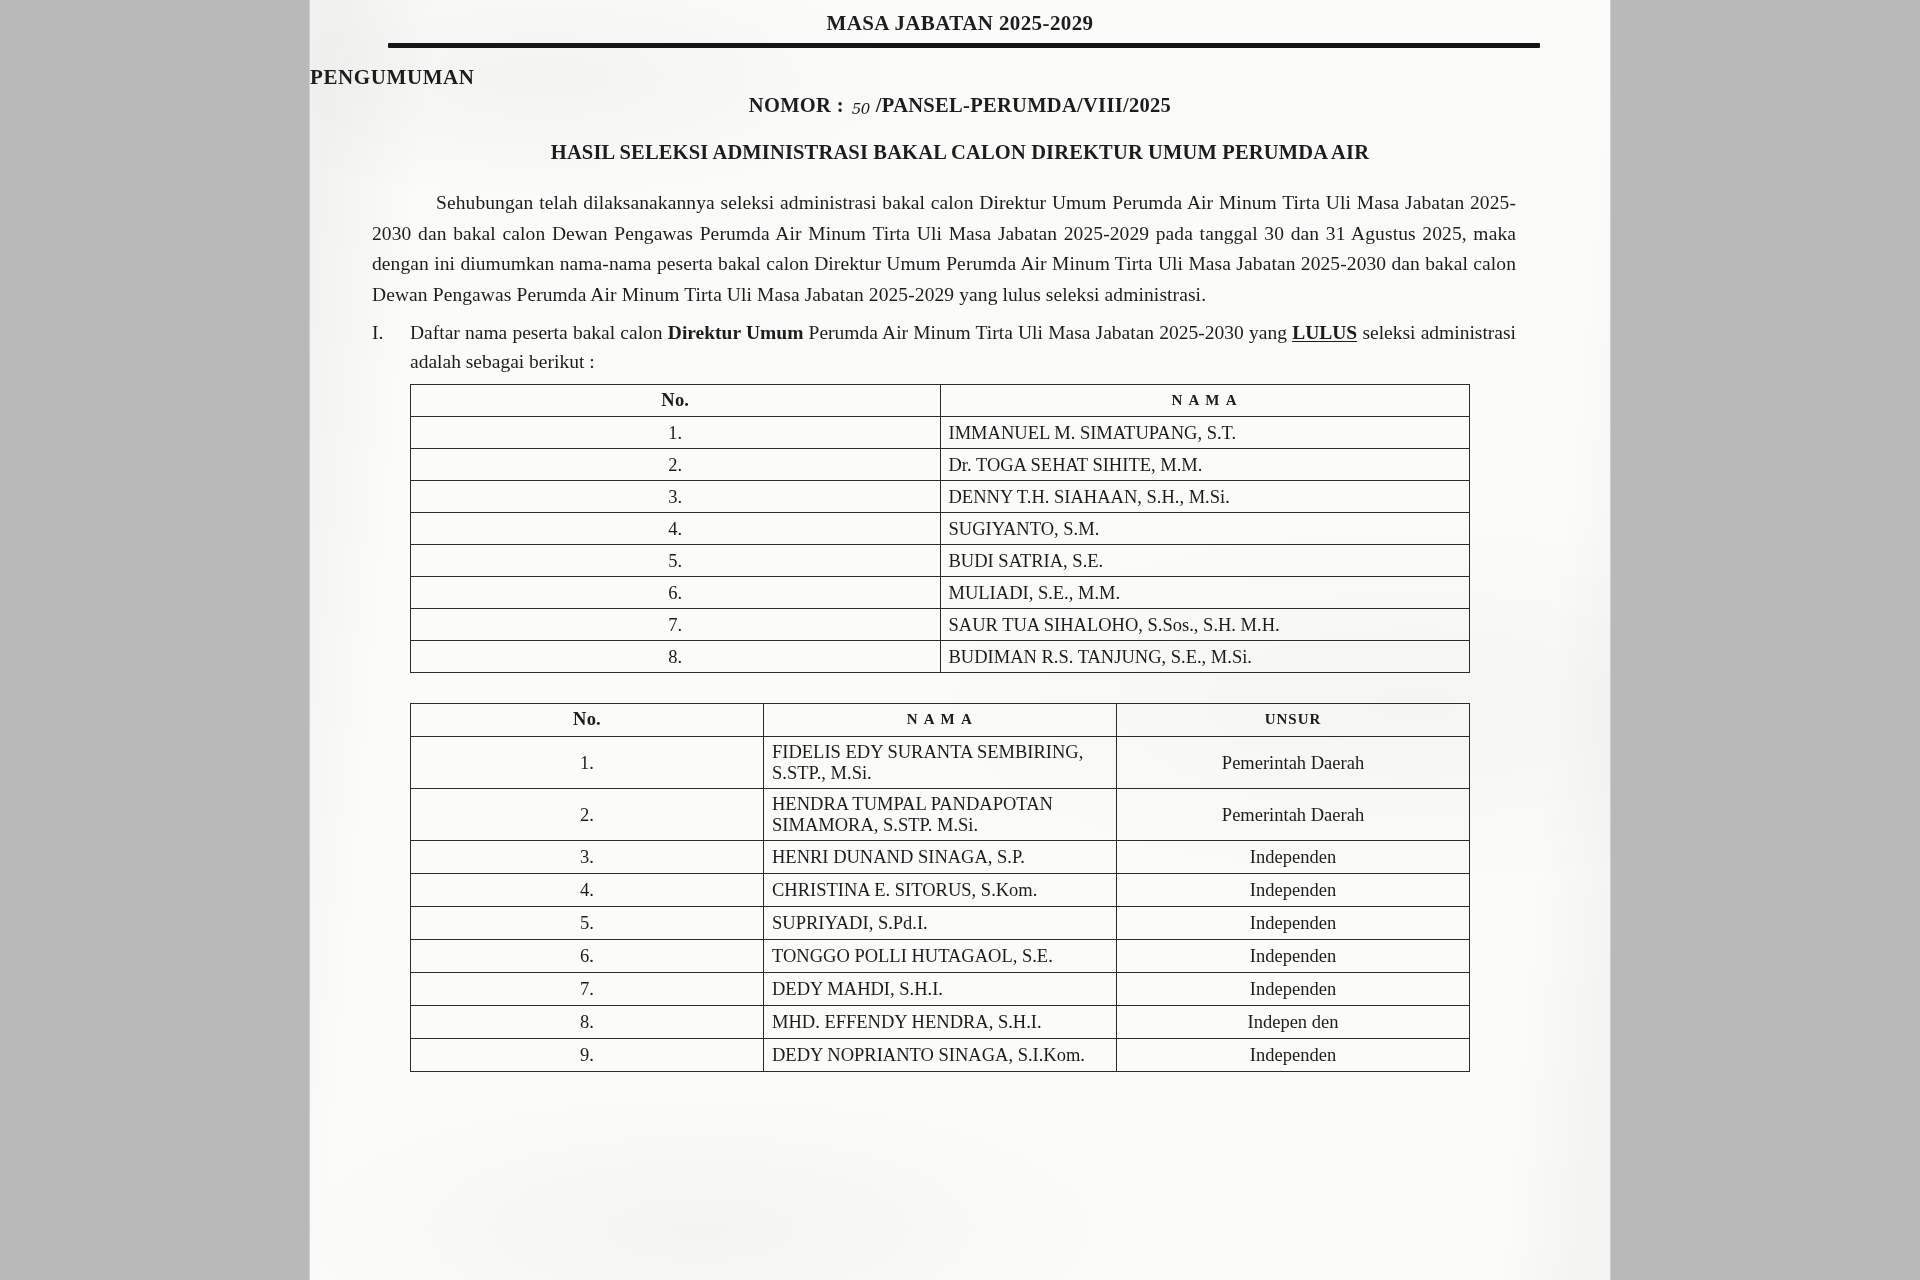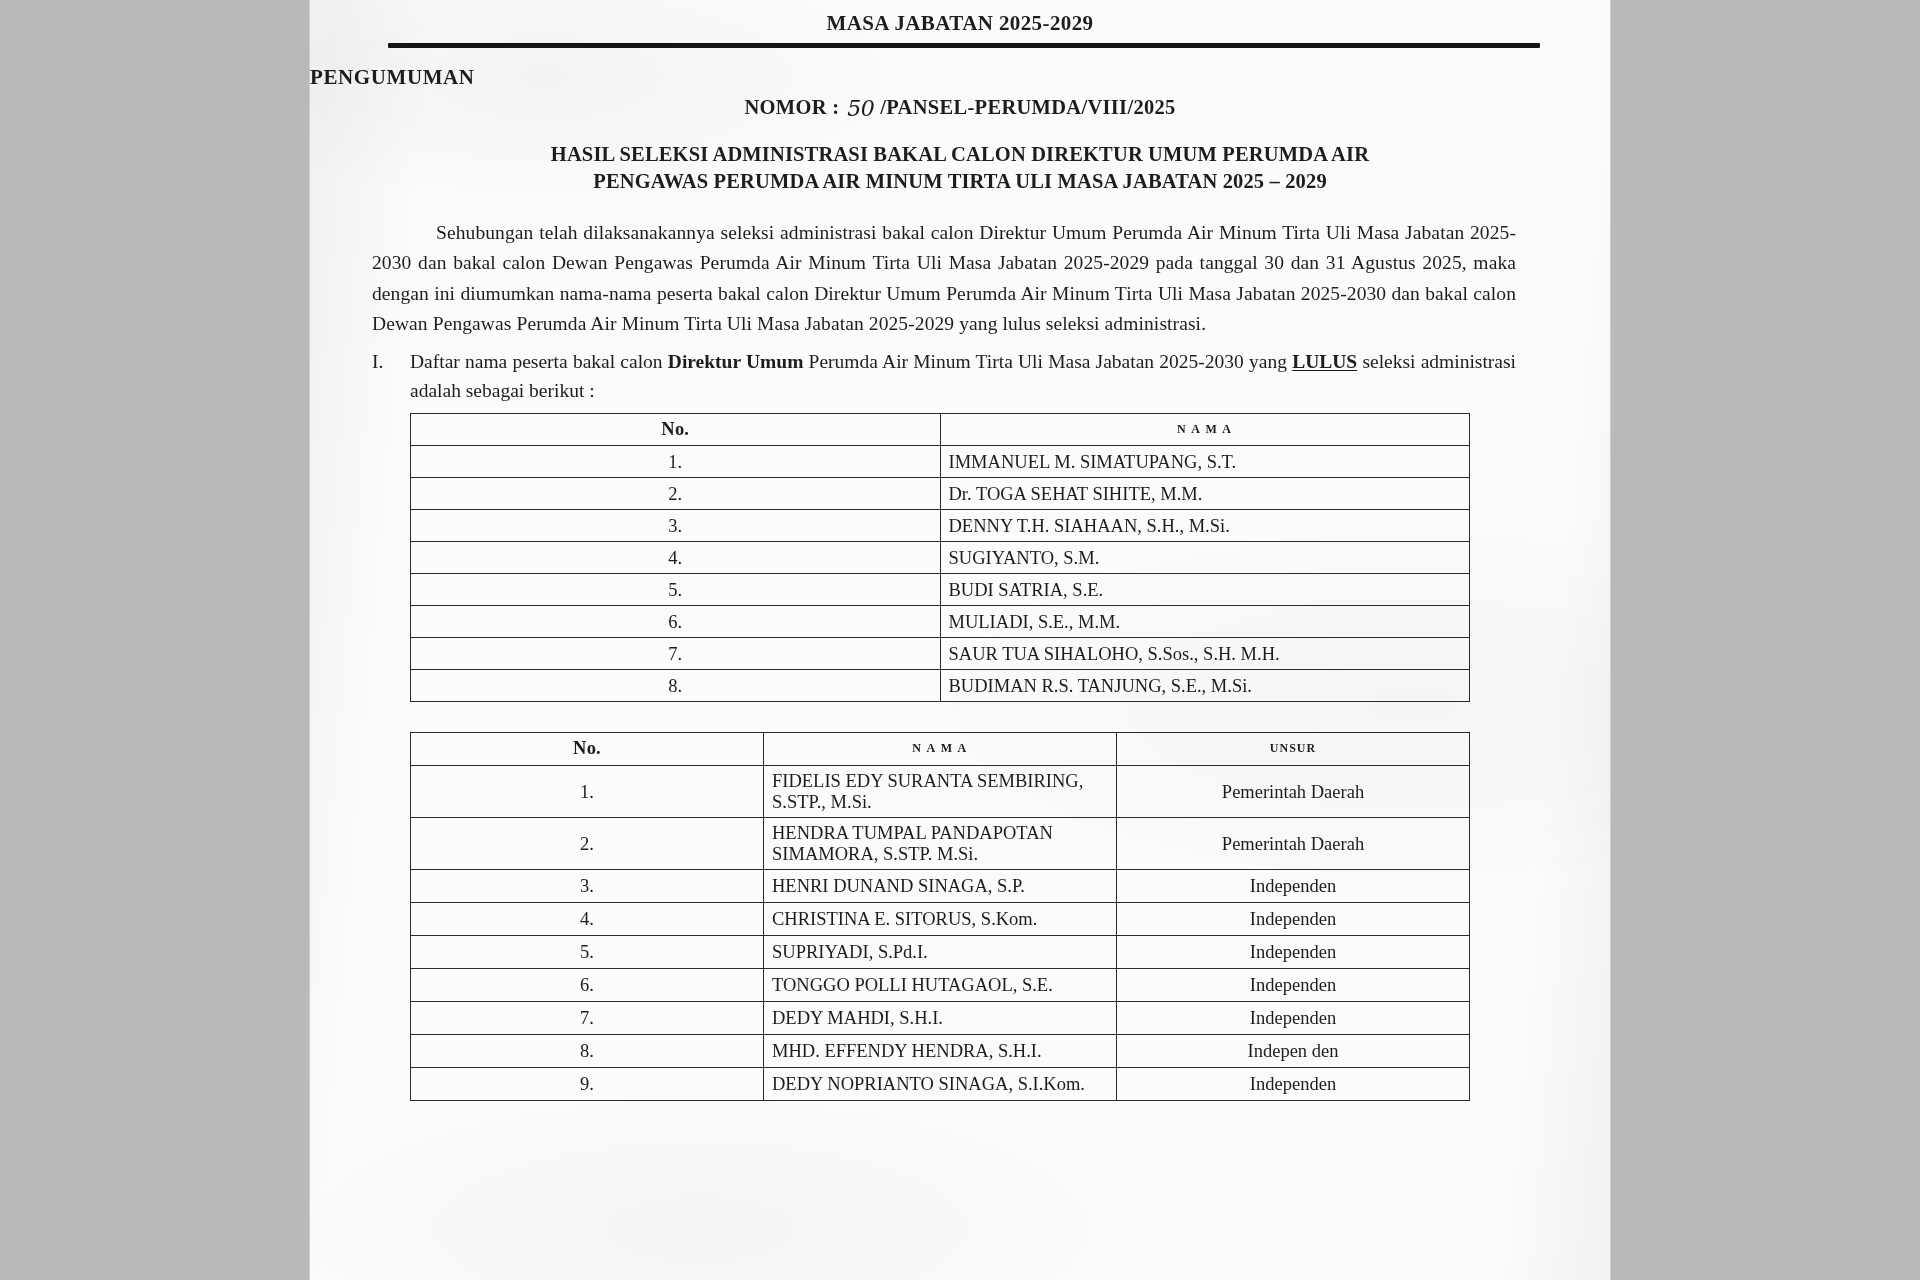--- a/index.html
+++ b/index.html
@@ -81,21 +81,21 @@
     text-align: center;
     font-weight: bold;
     font-size: 20.5px;
     margin-top: 4px;
     letter-spacing: 0.3px;
     white-space: nowrap;
   }
   .nomor-hand {
     font-family: "DejaVu Serif", serif;
     font-weight: normal;
-    font-size: 22px;
+    font-size: 15px;
     font-style: italic;
     letter-spacing: -0.5px;
     padding: 0 6px 0 8px;
     position: relative;
     top: 2px;
     color: #1a1a1a;
   }
 
   .title-block {
     text-align: center;
@@ -161,21 +161,21 @@
   table.doc td, table.doc th {
     border: 1.6px solid #2b2b2b;
     padding: 5px 8px 4px 8px;
     font-weight: normal;
     color: #1c1c1c;
   }
   table.doc th {
     text-align: center;
     font-weight: bold;
     letter-spacing: 1.6px;
-    font-size: 12px;
+    font-size: 15px;
     padding-top: 4px;
     padding-bottom: 5px;
   }
   table.doc th.no-h { letter-spacing: 0.2px; font-size: 18.5px; }
   table.doc th.unsur-h { letter-spacing: 1px; }
   td.no-c {
     text-align: center;
     width: 68px;
   }
   td.nama-c { text-align: left; padding-left: 14px; }
@@ -208,21 +208,20 @@
     </div>
 
     <div class="pengumuman">PENGUMUMAN</div>
 
     <div class="nomor-line">
       <span>NOMOR :</span><span class="nomor-hand">50</span><span>/PANSEL-PERUMDA/VIII/2025</span>
     </div>
 
     <div class="title-block">
       <div>HASIL SELEKSI ADMINISTRASI BAKAL CALON DIREKTUR UMUM PERUMDA AIR</div>
-      <div>PENGAWAS PERUMDA AIR MINUM TIRTA ULI MASA JABATAN 2025 – 2029</div>
     </div>
 
     <div class="para">
       <span class="j">Sehubungan telah dilaksanakannya seleksi administrasi bakal calon Direktur Umum Perumda Air Minum Tirta Uli Masa Jabatan 2025-2030 dan bakal calon Dewan Pengawas Perumda Air Minum Tirta Uli Masa Jabatan 2025-2029 pada tanggal 30 dan 31 Agustus 2025, maka dengan ini diumumkan nama-nama peserta bakal calon Direktur Umum Perumda Air Minum Tirta Uli Masa Jabatan 2025-2030 dan bakal calon Dewan Pengawas Perumda Air Minum Tirta Uli Masa Jabatan 2025-2029 yang lulus seleksi administrasi.</span>
     </div>
 
     <div class="section">
       <div class="sec-row">
         <div class="sec-num">I.</div>
         <div class="sec-text"><span>Daftar nama peserta bakal calon </span><b>Direktur Umum</b><span> Perumda Air Minum Tirta Uli Masa Jabatan 2025-2030 yang </span><u class="lulus">LULUS</u><span> seleksi administrasi adalah sebagai berikut :</span></div>

